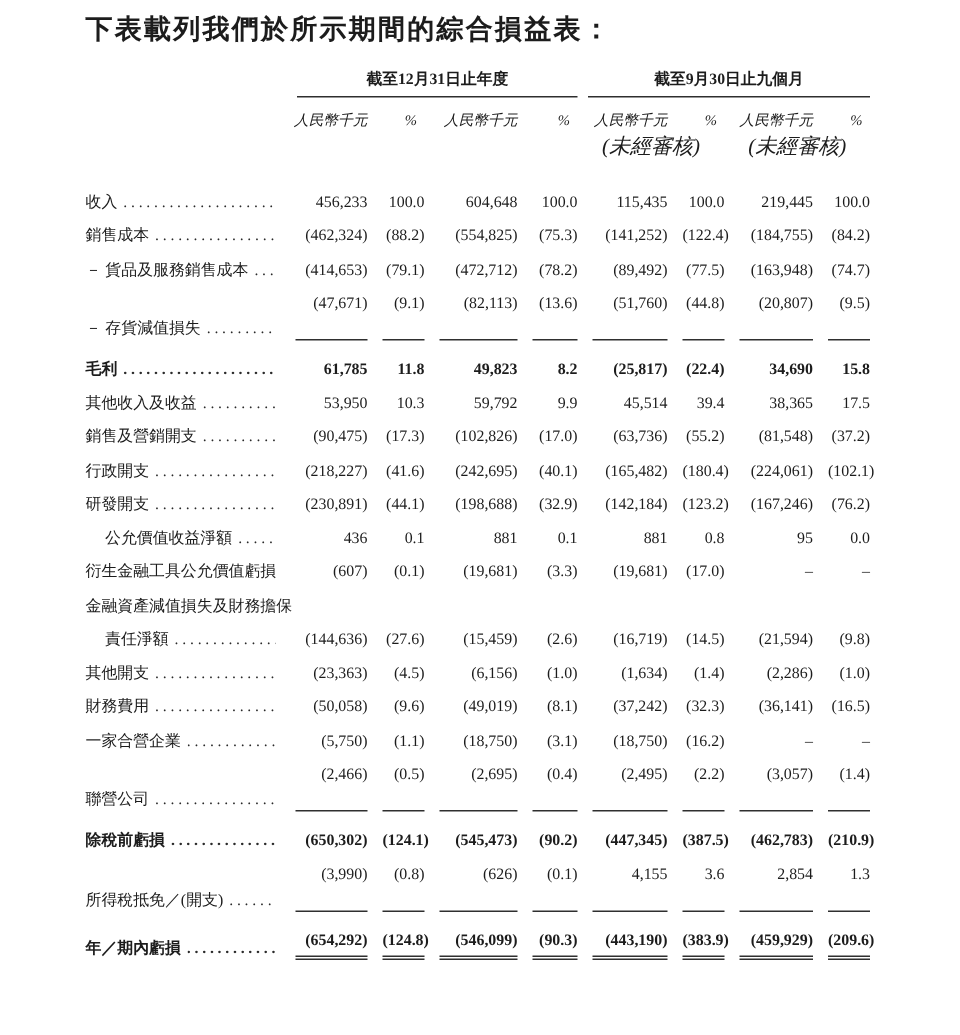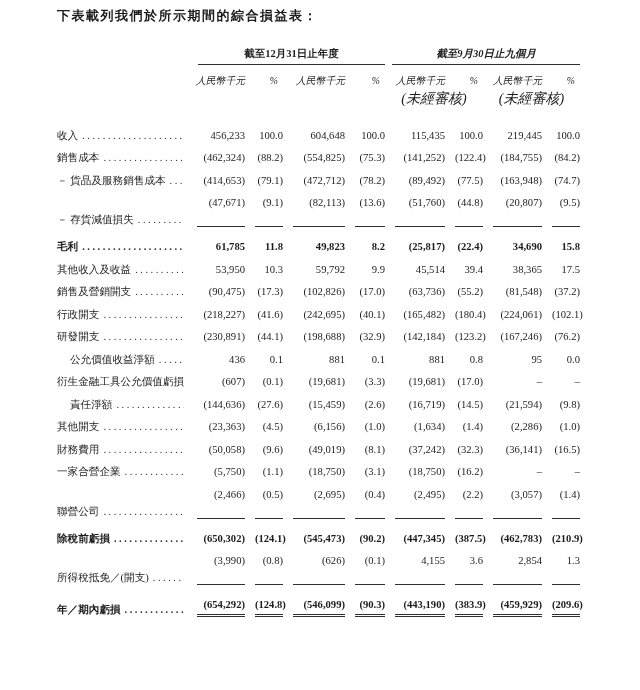--- a/index.html
+++ b/index.html
@@ -1,23 +1,23 @@
 <!DOCTYPE html>
 <html><head>
 <meta charset="utf-8">
 <style>
   html,body{margin:0;padding:0;background:#ffffff;}
   .page{position:relative;width:640px;height:690px;background:#fff;overflow:hidden;
         font-family:"Liberation Serif","DejaVu Serif",serif;color:#1c1c1c;}
-  .title{position:absolute;left:57px;top:7px;font-size:13px;font-weight:700;letter-spacing:1.5px;}
+  .title{position:absolute;left:57px;top:7px;font-size:18px;font-weight:700;letter-spacing:1.5px;}
   table.fin{position:absolute;left:57px;top:46px;width:523px;border-collapse:collapse;table-layout:fixed;}
   td{padding:0;vertical-align:bottom;font-size:10.6px;line-height:15px;}
   
   .grule{font-weight:700;font-size:10.5px;text-align:center;border-bottom:1.2px solid #2e2e2e;padding-bottom:3px;}
-  .g1{margin-left:11px;} .g2{margin-left:7px;font-style:italic;}
+  .g1{margin-left:11px;} .g2{margin-left:7px;}
   .yr{font-weight:700;font-size:10.5px;text-align:center;border-bottom:1.2px solid #2e2e2e;padding-bottom:3px;margin-top:7px;}
   .y1{margin-left:11px;} .y2{margin-left:14px;} .y3{margin-left:7px;} .y4{margin-left:14px;}
   .h-unit td{font-style:italic;font-size:9.8px;padding-top:8px;text-align:right;}
   .h-unit td.pcth{padding-right:5px;}
   .h-note td{font-style:italic;font-size:14px;text-align:center;padding-top:3px;}
   .h-gap td{height:18px;}
   
   tbody td{padding-top:3.5px;padding-bottom:4px;}
   tbody tr.post-rule td{padding-top:8px;}
   tr.bold{font-weight:700;}
@@ -428,20 +428,35 @@
           </td>
           <td class="vc">
             <div class="v">–</div>
           </td>
           <td class="vc">
             <div class="v">–</div>
           </td>
         </tr>
         <tr>
           <td>
+            <div class="lblcell">
+              <span class="lbl">金融資產減值損失及財務擔保</span>
+            </div>
+          </td>
+          <td class="vc"></td>
+          <td class="vc"></td>
+          <td class="vc"></td>
+          <td class="vc"></td>
+          <td class="vc"></td>
+          <td class="vc"></td>
+          <td class="vc"></td>
+          <td class="vc"></td>
+        </tr>
+        <tr>
+          <td>
             <div class="lblcell ind">
               <span class="lbl">責任淨額</span>
               <span class="leader"></span>
             </div>
           </td>
           <td class="vc">
             <div class="v">(144,636)</div>
           </td>
           <td class="vc">
             <div class="v">(27.6)</div>

